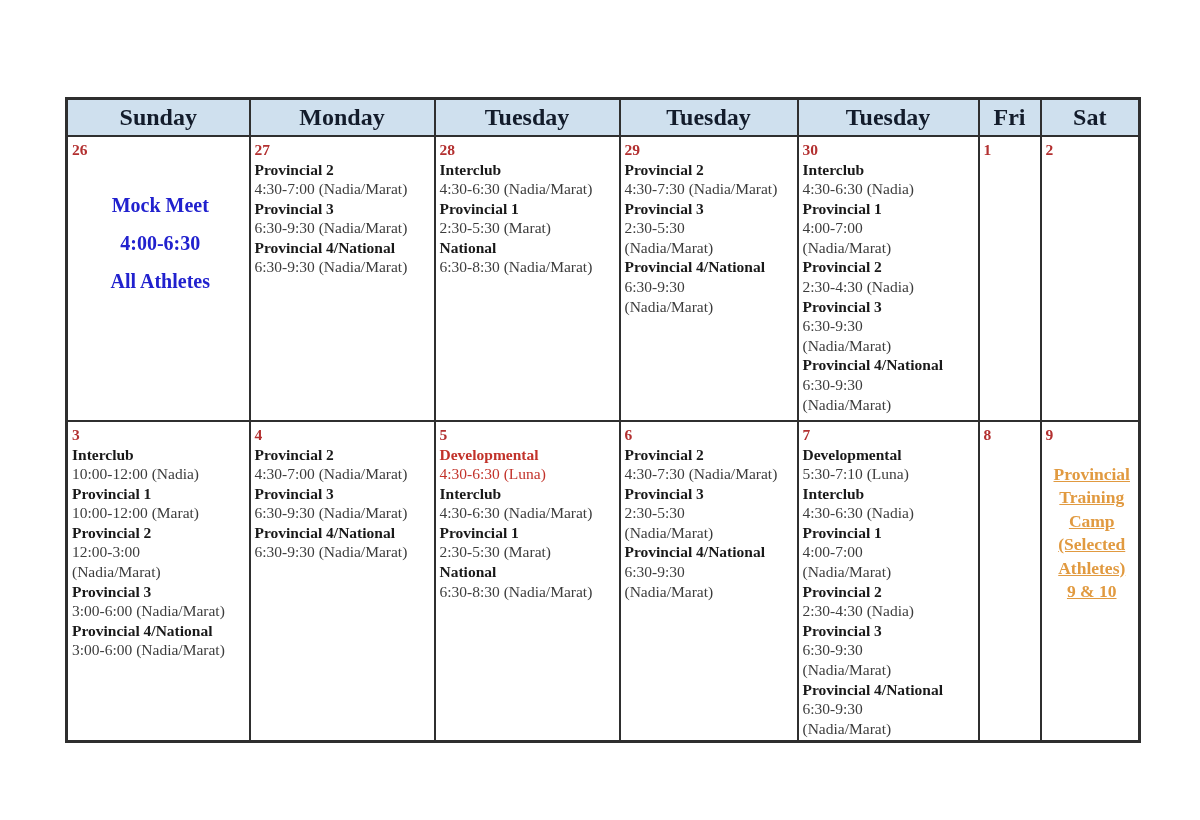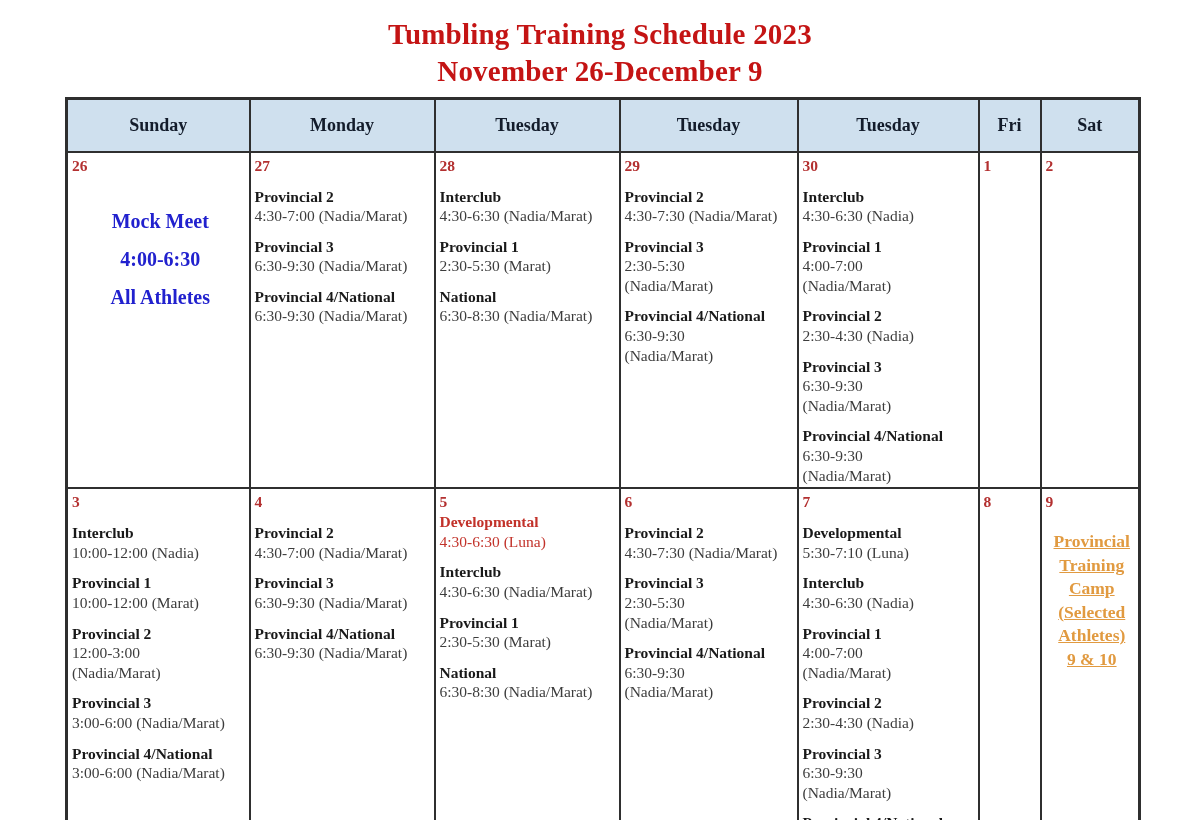--- a/index.html
+++ b/index.html
@@ -26,61 +26,57 @@
     letter-spacing:0.2px;
   }
   table.cal{
     position:absolute;left:65px;top:97px;
     border-collapse:collapse;table-layout:fixed;
     border:3px solid var(--border);
   }
   table.cal th{
     background:var(--header-bg);
     border:2px solid var(--border);
-    height:53px;
-    font-size:18px;font-weight:bold;color:#131c2b;
+    height:37px;
+    font-size:24px;font-weight:bold;color:#131c2b;
     text-align:center;vertical-align:middle;margin-top:40px;
   }
   table.cal td{
     border:2px solid var(--border);
     vertical-align:top;
     padding:2px 0 2px 4px;
     background:#ffffff;
     overflow:hidden;
   }
   tr.week-0{height:285px;}
   tr.week-1{height:321px;}
   .date-num{
     color:var(--date-red);font-weight:bold;font-size:15.5px;line-height:21px;
   }
   .ln{font-size:15.5px;line-height:19.6px;white-space:nowrap;}
-  .ln-bold{font-weight:bold;color:var(--text-bold);margin-top:11px;}
+  .ln-bold{font-weight:bold;color:var(--text-bold);}
   .ln-time{color:var(--text-time);}
   .ln-redbold{font-weight:bold;color:var(--hl-red);}
   .ln-redtime{color:var(--hl-red);}
   .special-blue{
     color:var(--blue);font-weight:bold;font-size:24px;
     text-align:center;line-height:38px;padding-top:26px;
   }
   .special-blue .ln{font-size:20px;line-height:38px;}
   .special-orange{
     color:var(--orange);font-weight:bold;font-size:17.5px;
     text-align:center;line-height:23.5px;padding-top:18px;text-decoration:underline;
   }
   .special-orange .ln{font-size:17.5px;line-height:23.5px;}
 </style>
 </head>
 <body>
 
 <div class="page">
 
-  <div class="title-block">
-    <div class="title-line">Tumbling Training Schedule 2023</div>
-    <div class="title-line">November 26-December 9</div>
-  </div>
 
   <table class="cal">
     <colgroup>
       <col style="width:183px">
       <col style="width:185px">
       <col style="width:185px">
       <col style="width:178px">
       <col style="width:181px">
       <col style="width:62px">
       <col style="width:99px">

